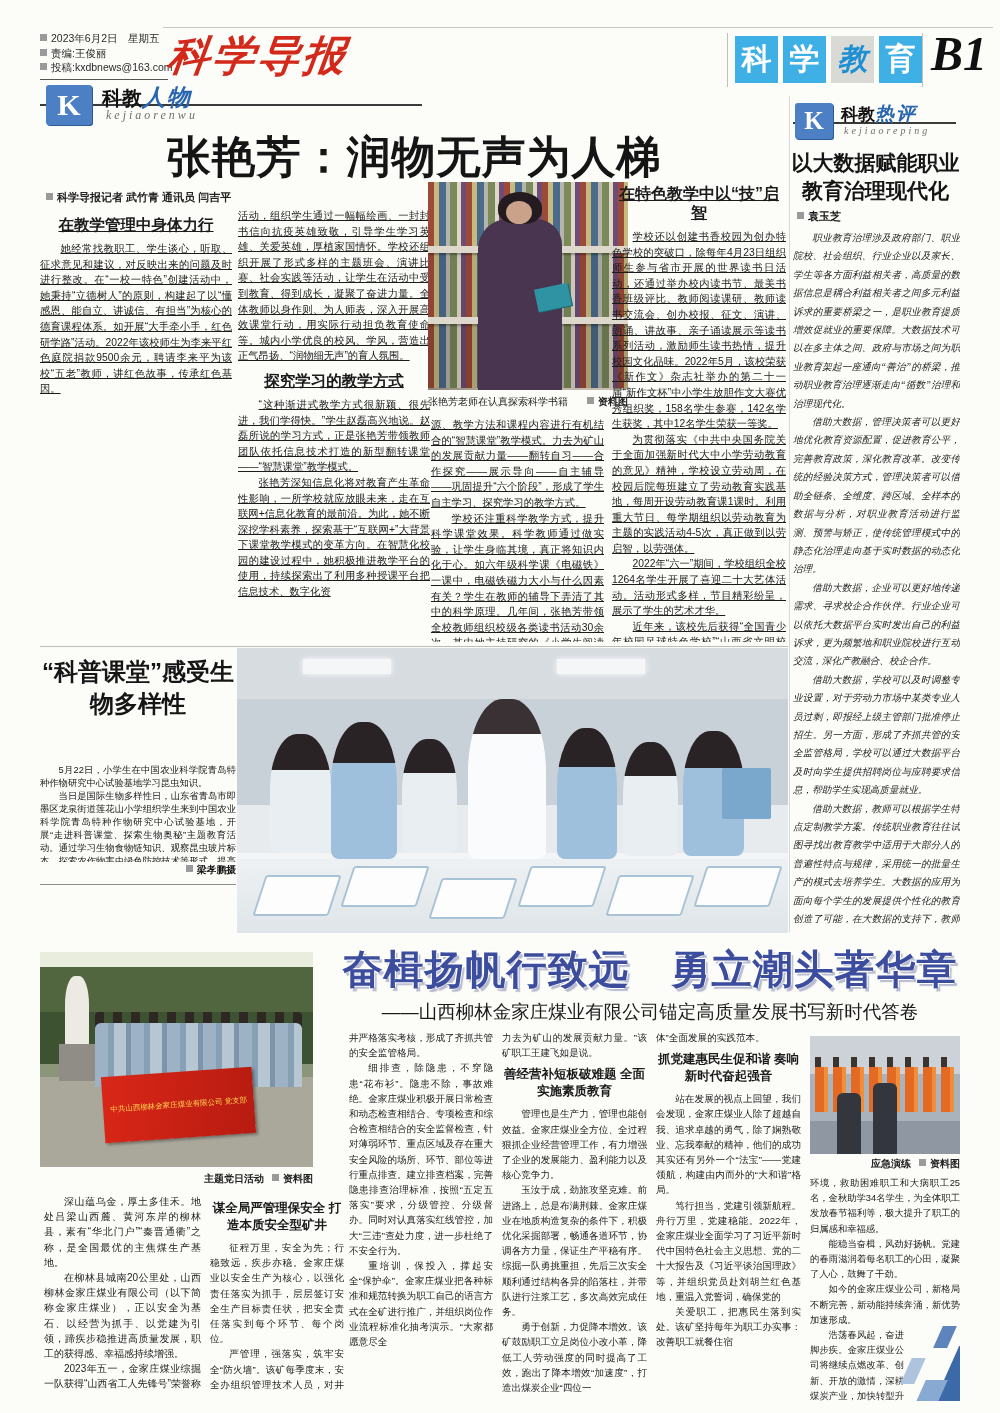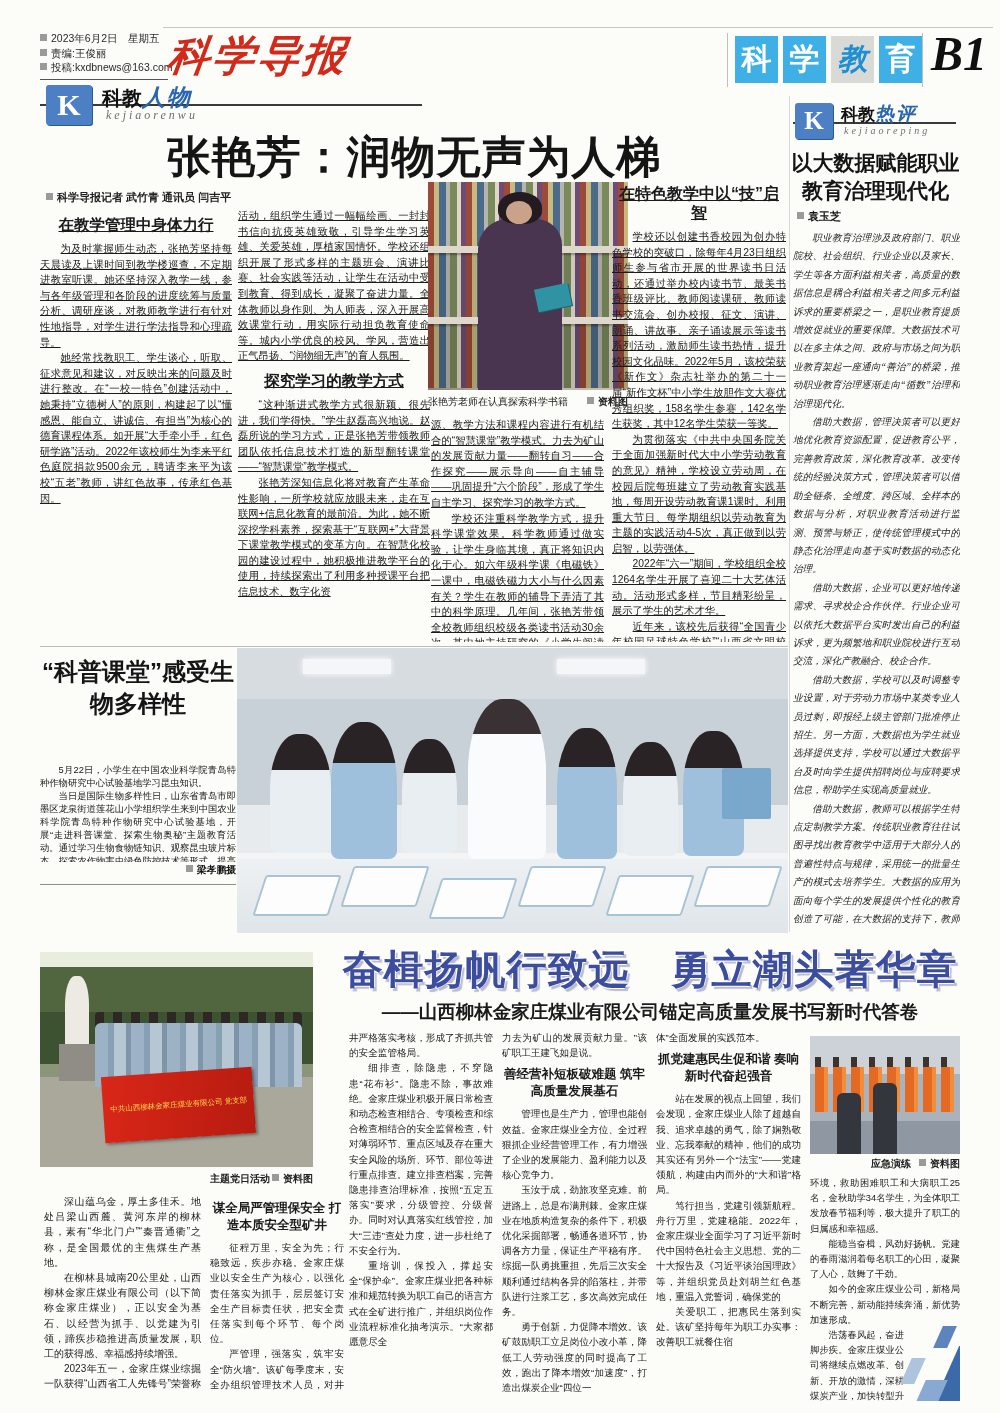--- a/index.html
+++ b/index.html
@@ -44,21 +44,21 @@
   .r-body p{margin:0;}
   
   .m-rule1{left:40px;top:646px;width:748px;height:1px;background:#bcbcb8;}
   .m-headline{left:40px;top:656px;width:196px;text-align:center;font-size:24px;font-weight:900;line-height:32px;}
   .m-body{left:40px;top:764px;width:196px;height:98px;overflow:hidden;font-size:9.3px;line-height:13px;text-align:justify;}
   .m-credit{left:40px;top:864px;width:196px;text-align:right;font-size:9.8px;font-weight:bold;}
   .m-rule2{left:40px;top:884px;width:196px;height:1px;background:#8d8d89;}
   
   .c-headline{left:325px;top:942px;width:650px;text-align:center;font-size:40px;font-weight:900;color:#3d4d9e;
       letter-spacing:1px;text-shadow:-1px -1px 0 #fff,1px -1px 0 #fff,-1px 1px 0 #fff,2.5px 2.5px 1px #b9bcd0;}
-  .c-subheadline{left:325px;top:999px;width:650px;text-align:center;font-size:18.5px;font-weight:bold;color:#1a1a1a;}
+  .c-subheadline{left:325px;top:999px;width:650px;text-align:center;font-size:18.5px;font-weight:normal;color:#1a1a1a;}
   .bcol{font-size:9.6px;line-height:15.2px;text-align:justify;overflow:hidden;position:absolute;color:#1b1b1b;}
   .bsub{text-align:center;font-weight:bold;font-size:12.5px;line-height:17px;margin:6px 0;text-indent:0;}
   .float-shape{float:right;width:52px;height:108px;position:relative;margin:4px 0 0 4px;}
   .fs{position:absolute;transform:skewX(-24deg);}
   .fs1{right:2px;top:14px;width:30px;height:140px;background:#3c6aa8;}
   .fs2{right:26px;top:48px;width:22px;height:62px;background:#88a9d2;}
   .fs3{right:40px;top:26px;width:14px;height:26px;background:#aec4de;}
   .fs4{right:8px;top:-6px;width:14px;height:22px;background:#5d84bb;}
   
   .photo{position:absolute;overflow:hidden;}
@@ -122,21 +122,20 @@
   <div class="abs badge-label" style="left:102px;top:82px;font-size:20px;">
     <span>科教</span><span class="blue" style="font-size:23px;">人物</span>
   </div>
   <div class="abs badge-pinyin" style="left:106px;top:108px;font-size:12px;">kejiaorenwu</div>
 
   <div class="abs p-headline">张艳芳：润物无声为人梯</div>
   <div class="abs p-byline sq">科学导报记者 武竹青 通讯员 闫吉平</div>
 
   <div class="abs acol" style="left:40px;width:192px;">
     <div class="subhd">在教学管理中身体力行</div>
-    <p>为及时掌握师生动态，张艳芳坚持每天晨读及上课时间到教学楼巡查，不定期进教室听课。她还坚持深入教学一线，参与各年级管理和各阶段的进度统筹与质量分析、调研座谈，对教师教学进行有针对性地指导，对学生进行学法指导和心理疏导。</p>
     <p>她经常找教职工、学生谈心，听取、征求意见和建议，对反映出来的问题及时进行整改。在“一校一特色”创建活动中，她秉持“立德树人”的原则，构建起了以“懂感恩、能自立、讲诚信、有担当”为核心的德育课程体系。如开展“大手牵小手，红色研学路”活动。2022年该校师生为李来平红色庭院捐款9500余元，聘请李来平为该校“五老”教师，讲红色故事，传承红色基因。</p>
 
   </div>
 
   <div class="abs acol" style="left:238px;width:192px;">
     <p class="nohang">活动，组织学生通过一幅幅绘画、一封封书信向抗疫英雄致敬，引导学生学习英雄、关爱英雄，厚植家国情怀。学校还组织开展了形式多样的主题班会、演讲比赛、社会实践等活动，让学生在活动中受到教育、得到成长，凝聚了奋进力量。全体教师以身作则、为人师表，深入开展高效课堂行动，用实际行动担负教育使命等。城内小学优良的校风、学风，营造出正气昂扬、“润物细无声”的育人氛围。</p>
     <div class="subhd">探究学习的教学方式</div>
     <p>“这种渐进式教学方式很新颖、很先进，我们学得快。”学生赵磊高兴地说。赵磊所说的学习方式，正是张艳芳带领教师团队依托信息技术打造的新型翻转课堂——“智慧课堂”教学模式。</p>
     <p>张艳芳深知信息化将对教育产生革命性影响，一所学校就应放眼未来，走在互联网+信息化教育的最前沿。为此，她不断深挖学科素养，探索基于“互联网+”大背景下课堂教学模式的变革方向。在智慧化校园的建设过程中，她积极推进教学平台的使用，持续探索出了利用多种授课平台把信息技术、数字化资</p>
   </div>
@@ -177,21 +176,21 @@
     <span>科教</span><span class="blue" style="font-size:19px;">热评</span>
   </div>
   <div class="abs badge-pinyin" style="left:844px;top:125px;font-size:10px;">kejiaoreping</div>
 
   <div class="abs r-headline">以大数据赋能职业教育治理现代化</div>
   <div class="abs r-author sq">袁玉芝</div>
   <div class="abs r-body">
     <p>职业教育治理涉及政府部门、职业院校、社会组织、行业企业以及家长、学生等各方面利益相关者，高质量的数据信息是耦合利益相关者之间多元利益诉求的重要桥梁之一，是职业教育提质增效促就业的重要保障。大数据技术可以在多主体之间、政府与市场之间为职业教育架起一座通向“善治”的桥梁，推动职业教育治理逐渐走向“循数”治理和治理现代化。</p>
     <p>借助大数据，管理决策者可以更好地优化教育资源配置，促进教育公平，完善教育政策，深化教育改革。改变传统的经验决策方式，管理决策者可以借助全链条、全维度、跨区域、全样本的数据与分析，对职业教育活动进行监测、预警与矫正，使传统管理模式中的静态化治理走向基于实时数据的动态化治理。</p>
     <p>借助大数据，企业可以更好地传递需求、寻求校企合作伙伴。行业企业可以依托大数据平台实时发出自己的利益诉求，更为频繁地和职业院校进行互动交流，深化产教融合、校企合作。</p>
-    <p>借助大数据，学校可以及时调整专业设置，对于劳动力市场中某类专业人员过剩，即报经上级主管部门批准停止招生。另一方面，大数据也为学生就业选择提供支持，学校可以通过大数据平台及时向学生提供招聘岗位与应聘要求信息，帮助学生实现高质量就业。</p>
+    <p>借助大数据，学校可以及时调整专业设置，对于劳动力市场中某类专业人员过剩，即报经上级主管部门批准停止招生。另一方面，形成了齐抓共管的安全监管格局，学校可以通过大数据平台及时向学生提供招聘岗位与应聘要求信息，帮助学生实现高质量就业。</p>
     <p>借助大数据，教师可以根据学生特点定制教学方案。传统职业教育往往试图寻找出教育教学中适用于大部分人的普遍性特点与规律，采用统一的批量生产的模式去培养学生。大数据的应用为面向每个学生的发展提供个性化的教育创造了可能，在大数据的支持下，教师可以动态监测每位学生的学习过程、学习表现，从而根据每个学生的学习特点和需求定制教学方案。教师还可以借助大数据及时掌握课堂教学中的实时反馈数据，随时调整课堂教学的进度安排，开展量体裁衣式的教学指导。</p>
   </div>
 
   <div class="abs m-rule1"></div>
   <div class="abs m-headline">“科普课堂”感受生物多样性</div>
   <div class="abs m-body">
     <p>5月22日，小学生在中国农业科学院青岛特种作物研究中心试验基地学习昆虫知识。</p>
     <p>当日是国际生物多样性日，山东省青岛市即墨区龙泉街道莲花山小学组织学生来到中国农业科学院青岛特种作物研究中心试验基地，开展“走进科普课堂、探索生物奥秘”主题教育活动。通过学习生物食物链知识、观察昆虫玻片标本、探索农作物害虫绿色防控技术等形式，提高学生们对生物多样性的认识。</p>
   </div>
   <div class="abs m-credit sq">梁孝鹏摄</div>
@@ -220,21 +219,21 @@
   <div class="abs c-headline">奋楫扬帆行致远　勇立潮头著华章</div>
   <div class="abs c-subheadline">——山西柳林金家庄煤业有限公司锚定高质量发展书写新时代答卷</div>
 
   <div class="abs photo pp" style="left:40px;top:952px;width:273px;height:215px;">
     <div class="pp-statue"></div>
     <div class="pp-pedestal"></div>
     <div class="pp-heads"></div>
     <div class="pp-row"></div>
     <div class="pp-flag">中共山西柳林金家庄煤业有限公司 党支部</div>
   </div>
-  <div class="abs photo-caption" style="left:40px;top:1172px;width:273px;justify-content:flex-end;gap:2px;">
+  <div class="abs photo-caption" style="left:40px;top:1172px;width:273px;justify-content:flex-end;gap:8px;">
     <span style="font-weight:bold;">主题党日活动</span>
     <span class="cap-tag sq">资料图</span>
   </div>
 
   <div class="bcol" style="left:44px;top:1194px;width:157px;height:200px;font-size:10px;">
     <p>深山蕴乌金，厚土多佳禾。地处吕梁山西麓、黄河东岸的柳林县，素有“华北门户”“秦晋通衢”之称，是全国最优的主焦煤生产基地。</p>
     <p>在柳林县城南20公里处，山西柳林金家庄煤业有限公司（以下简称金家庄煤业），正以安全为基石、以经营为抓手、以党建为引领，蹄疾步稳推进高质量发展，职工的获得感、幸福感持续增强。</p>
     <p>2023年五一，金家庄煤业综掘一队获得“山西省工人先锋号”荣誉称号。</p>
   </div>
 
@@ -245,21 +244,21 @@
   </div>
 
   <div class="bcol" style="left:349px;top:1030px;width:144px;height:362px;">
     <p class="nohang">井严格落实考核，形成了齐抓共管的安全监管格局。</p>
     <p>细排查，除隐患，不穿隐患“花布衫”。隐患不除，事故难绝。金家庄煤业积极开展日常检查和动态检查相结合、专项检查和综合检查相结合的安全监督检查，针对薄弱环节、重点区域及存在重大安全风险的场所、环节、部位等进行重点排查。建立排查档案，完善隐患排查治理标准，按照“五定五落实”要求，分级管控、分级督办。同时对认真落实红线管控，加大“三违”查处力度，进一步杜绝了不安全行为。</p>
     <p>重培训，保投入，撑起安全“保护伞”。金家庄煤业把各种标准和规范转换为职工自己的语言方式在全矿进行推广，并组织岗位作业流程标准化抽考演示。“大家都愿意尽全</p>
   </div>
 
   <div class="bcol" style="left:502px;top:1030px;width:145px;height:362px;">
     <p class="nohang">力去为矿山的发展贡献力量。”该矿职工王建飞如是说。</p>
-    <div class="bsub">善经营补短板破难题 筑牢高质量发展基石</div>
+    <div class="bsub">善经营补短板破难题 全面实施素质教育</div>
     <p>管理也是生产力，管理也能创效益。金家庄煤业全方位、全过程狠抓企业经营管理工作，有力增强了企业的发展能力、盈利能力以及核心竞争力。</p>
     <p>玉汝于成，劲旅攻坚克难。前进路上，总是布满荆棘。金家庄煤业在地质构造复杂的条件下，积极优化采掘部署，畅通各道环节，协调各方力量，保证生产平稳有序。综掘一队勇挑重担，先后三次安全顺利通过结构各异的陷落柱，并带队进行注浆工艺，多次高效完成任务。</p>
     <p>勇于创新，力促降本增效。该矿鼓励职工立足岗位小改小革，降低工人劳动强度的同时提高了工效，跑出了降本增效“加速度”，打造出煤炭企业“四位一</p>
   </div>
 
   <div class="bcol" style="left:656px;top:1030px;width:145px;height:362px;">
     <p class="nohang">体”全面发展的实践范本。</p>
     <div class="bsub">抓党建惠民生促和谐 奏响新时代奋起强音</div>
     <p>站在发展的视点上回望，我们会发现，金家庄煤业人除了超越自我、追求卓越的勇气，除了娴熟敬业、忘我奉献的精神，他们的成功其实还有另外一个“法宝”——党建领航，构建由内而外的“大和谐”格局。</p>
     <p>笃行担当，党建引领新航程。舟行万里，党建稳能。2022年，金家庄煤业全面学习了习近平新时代中国特色社会主义思想、党的二十大报告及《习近平谈治国理政》等，并组织党员赴刘胡兰红色基地，重温入党誓词，确保党的</p>

